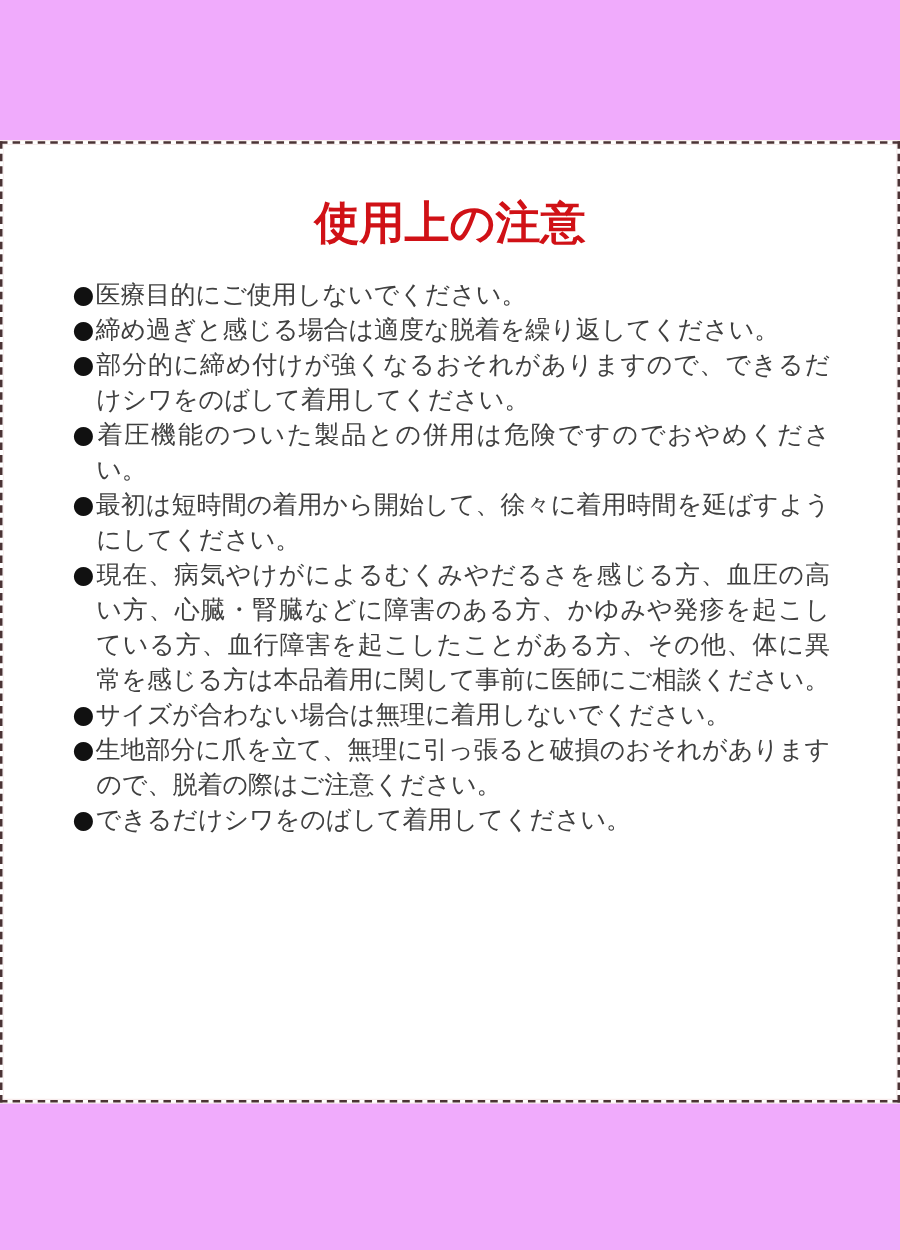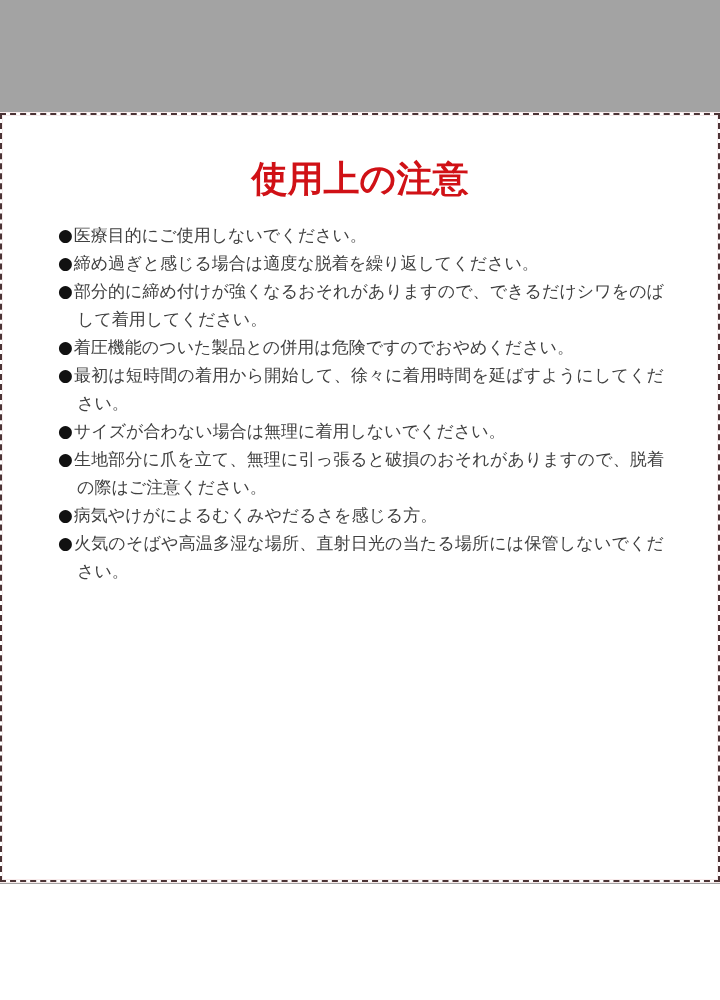--- a/index.html
+++ b/index.html
@@ -4,22 +4,22 @@
 <style>
   html, body {
     margin: 0;
     padding: 0;
     background: #ffffff;
     font-family: "DejaVu Sans", "Liberation Sans", sans-serif;
   }
   .sheet {
     position: relative;
     width: 720px;
-    height: 884px;
-    background: #a3a3a3;
+    height: 1000px;
+    background: #f0abfc;
     overflow: hidden;
   }
   .dashed-box {
     position: absolute;
     top: 113px;
     left: 0;
     right: 0;
     height: 769px;
     box-sizing: border-box;
     border: 2px dashed #4b3335;
@@ -33,21 +33,21 @@
     font-size: 36px;
     line-height: 1.2;
     font-weight: bold;
     color: #d01116;
     letter-spacing: 0px;
   }
   .list {
     list-style: none;
     margin: 21px 0 0 0;
     padding: 0 54px 0 56px;
-    font-size: 17px;
+    font-size: 20px;
     line-height: 28px;
     color: #404040;
   }
   .list li {
     padding-left: 19px;
     text-indent: -19px;
     text-align: justify;
   }
   .bullet {
     color: #111111;
@@ -59,19 +59,19 @@
 
 <div class="sheet">
   <div class="dashed-box">
     <h1 class="title">使用上の注意</h1>
     <ul class="list">
       <li><span class="bullet">●</span><span>医療目的にご使用しないでください。</span></li>
       <li><span class="bullet">●</span><span>締め過ぎと感じる場合は適度な脱着を繰り返してください。</span></li>
       <li><span class="bullet">●</span><span>部分的に締め付けが強くなるおそれがありますので、できるだけシワをのばして着用してください。</span></li>
       <li><span class="bullet">●</span><span>着圧機能のついた製品との併用は危険ですのでおやめください。</span></li>
       <li><span class="bullet">●</span><span>最初は短時間の着用から開始して、徐々に着用時間を延ばすようにしてください。</span></li>
+      <li><span class="bullet">●</span><span>現在、病気やけがによるむくみやだるさを感じる方、血圧の高い方、心臓・腎臓などに障害のある方、かゆみや発疹を起こしている方、血行障害を起こしたことがある方、その他、体に異常を感じる方は本品着用に関して事前に医師にご相談ください。</span></li>
       <li><span class="bullet">●</span><span>サイズが合わない場合は無理に着用しないでください。</span></li>
       <li><span class="bullet">●</span><span>生地部分に爪を立て、無理に引っ張ると破損のおそれがありますので、脱着の際はご注意ください。</span></li>
-      <li><span class="bullet">●</span><span>病気やけがによるむくみやだるさを感じる方。</span></li>
-      <li><span class="bullet">●</span><span>火気のそばや高温多湿な場所、直射日光の当たる場所には保管しないでください。</span></li>
+      <li><span class="bullet">●</span><span>できるだけシワをのばして着用してください。</span></li>
     </ul>
   </div>
 </div>
 
 </body></html>

